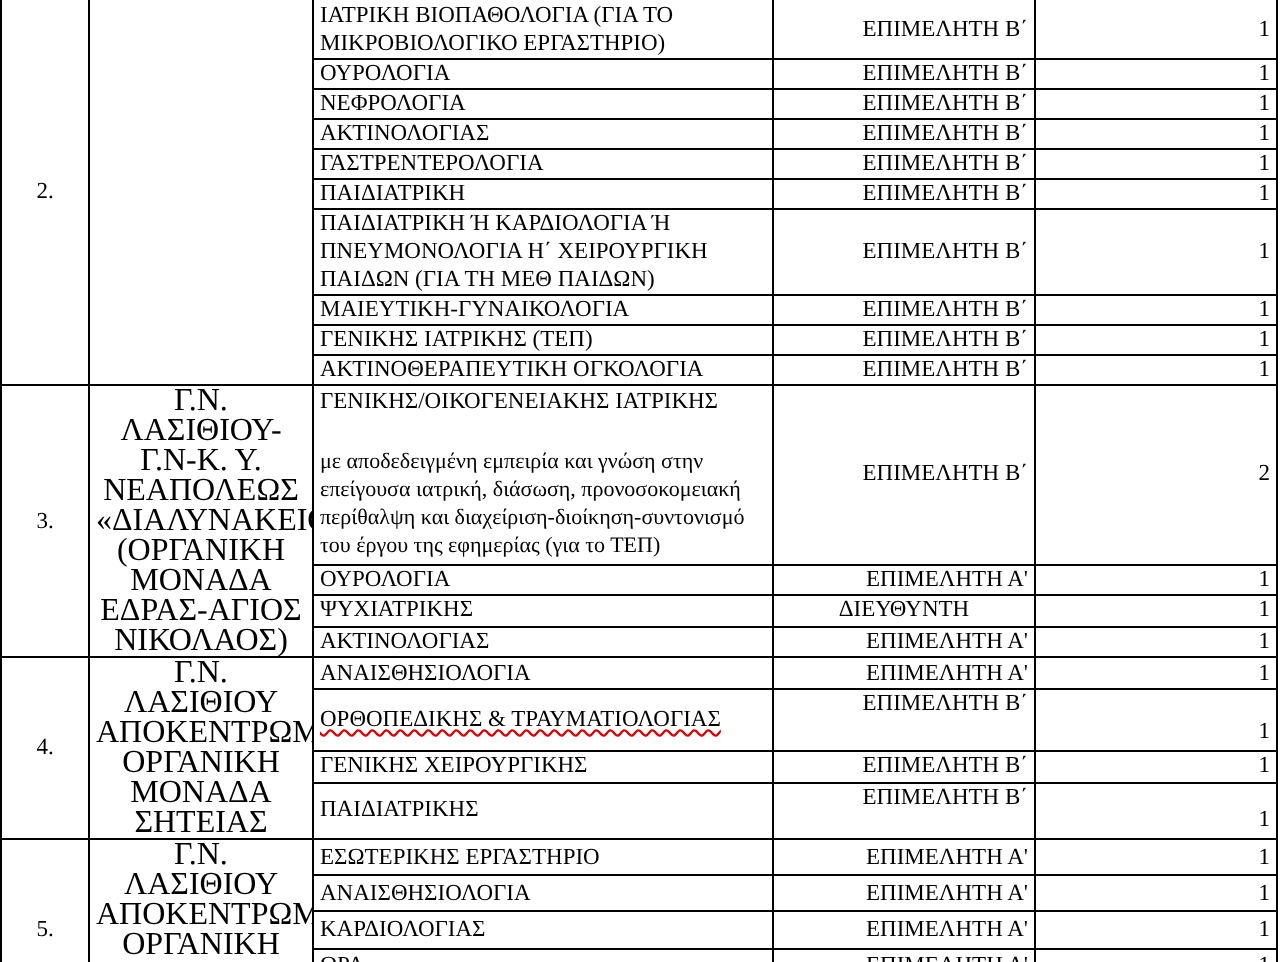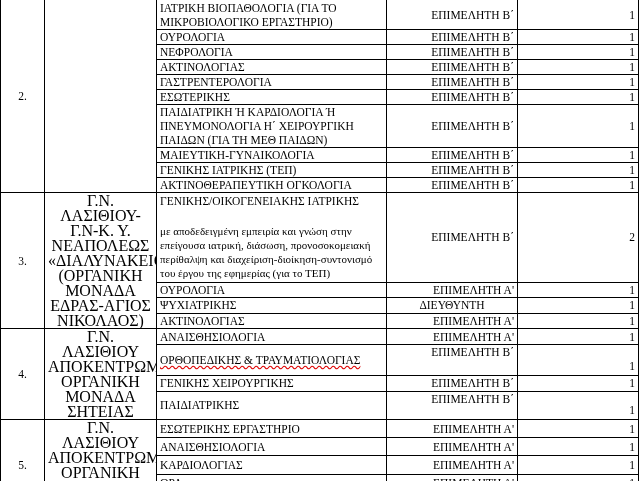--- a/index.html
+++ b/index.html
@@ -47,21 +47,21 @@
     <td class="spec">ΑΚΤΙΝΟΛΟΓΙΑΣ</td>
     <td class="rank">ΕΠΙΜΕΛΗΤΗ Β΄</td>
     <td class="count">1</td>
   </tr>
   <tr class="h14">
     <td class="spec">ΓΑΣΤΡΕΝΤΕΡΟΛΟΓΙΑ</td>
     <td class="rank">ΕΠΙΜΕΛΗΤΗ Β΄</td>
     <td class="count">1</td>
   </tr>
   <tr class="h14">
-    <td class="spec">ΕΣΩΤΕΡΙΚΗΣ</td>
+    <td class="spec">ΠΑΙΔΙΑΤΡΙΚΗ</td>
     <td class="rank">ΕΠΙΜΕΛΗΤΗ Β΄</td>
     <td class="count">1</td>
   </tr>
   <tr style="height:43px">
     <td class="spec">ΠΑΙΔΙΑΤΡΙΚΗ Ή ΚΑΡΔΙΟΛΟΓΙΑ Ή ΠΝΕΥΜΟΝΟΛΟΓΙΑ Η΄ ΧΕΙΡΟΥΡΓΙΚΗ ΠΑΙΔΩΝ (ΓΙΑ ΤΗ ΜΕΘ ΠΑΙΔΩΝ)</td>
     <td class="rank">ΕΠΙΜΕΛΗΤΗ Β΄</td>
     <td class="count">1</td>
   </tr>
   <tr class="h14">
     <td class="spec">ΜΑΙΕΥΤΙΚΗ-ΓΥΝΑΙΚΟΛΟΓΙΑ</td>

